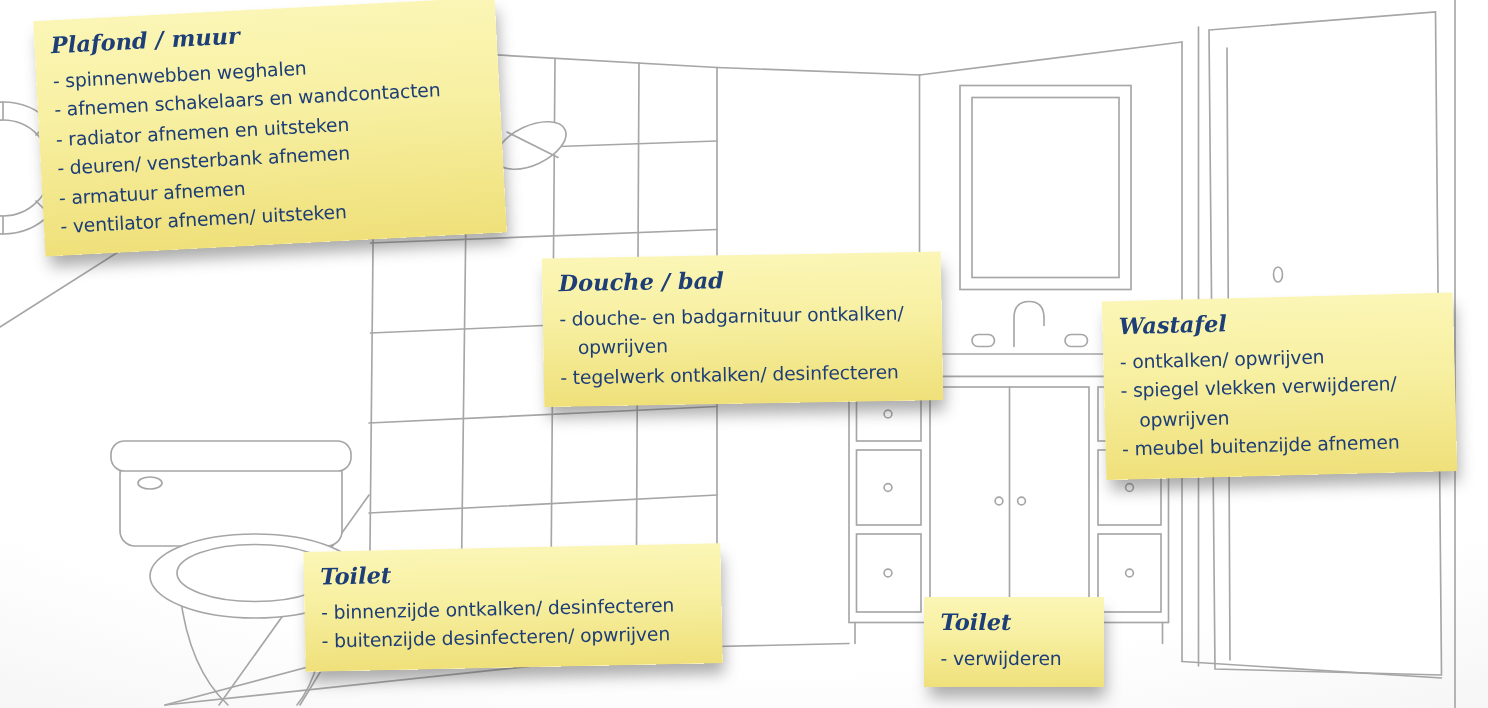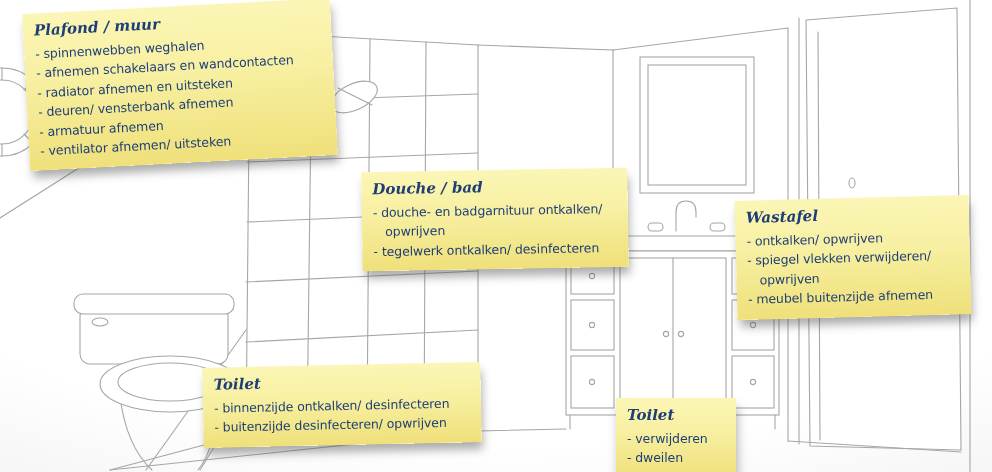--- a/index.html
+++ b/index.html
@@ -184,14 +184,13 @@
 
 <div class="note" style="left:203px; top:365px; width:256px; --rot:-1.2deg;">
   <div class="note-title">Toilet</div>
   <div class="note-item">- binnenzijde ontkalken/ desinfecteren</div>
   <div class="note-item">- buitenzijde desinfecteren/ opwrijven</div>
 </div>
 
 <div class="note" style="left:616px; top:398px; width:98px; --rot:0deg;">
   <div class="note-title">Toilet</div>
   <div class="note-item">- verwijderen</div>
-  <div class="note-item">- dweilen</div>
 </div>
 
 </body></html>

